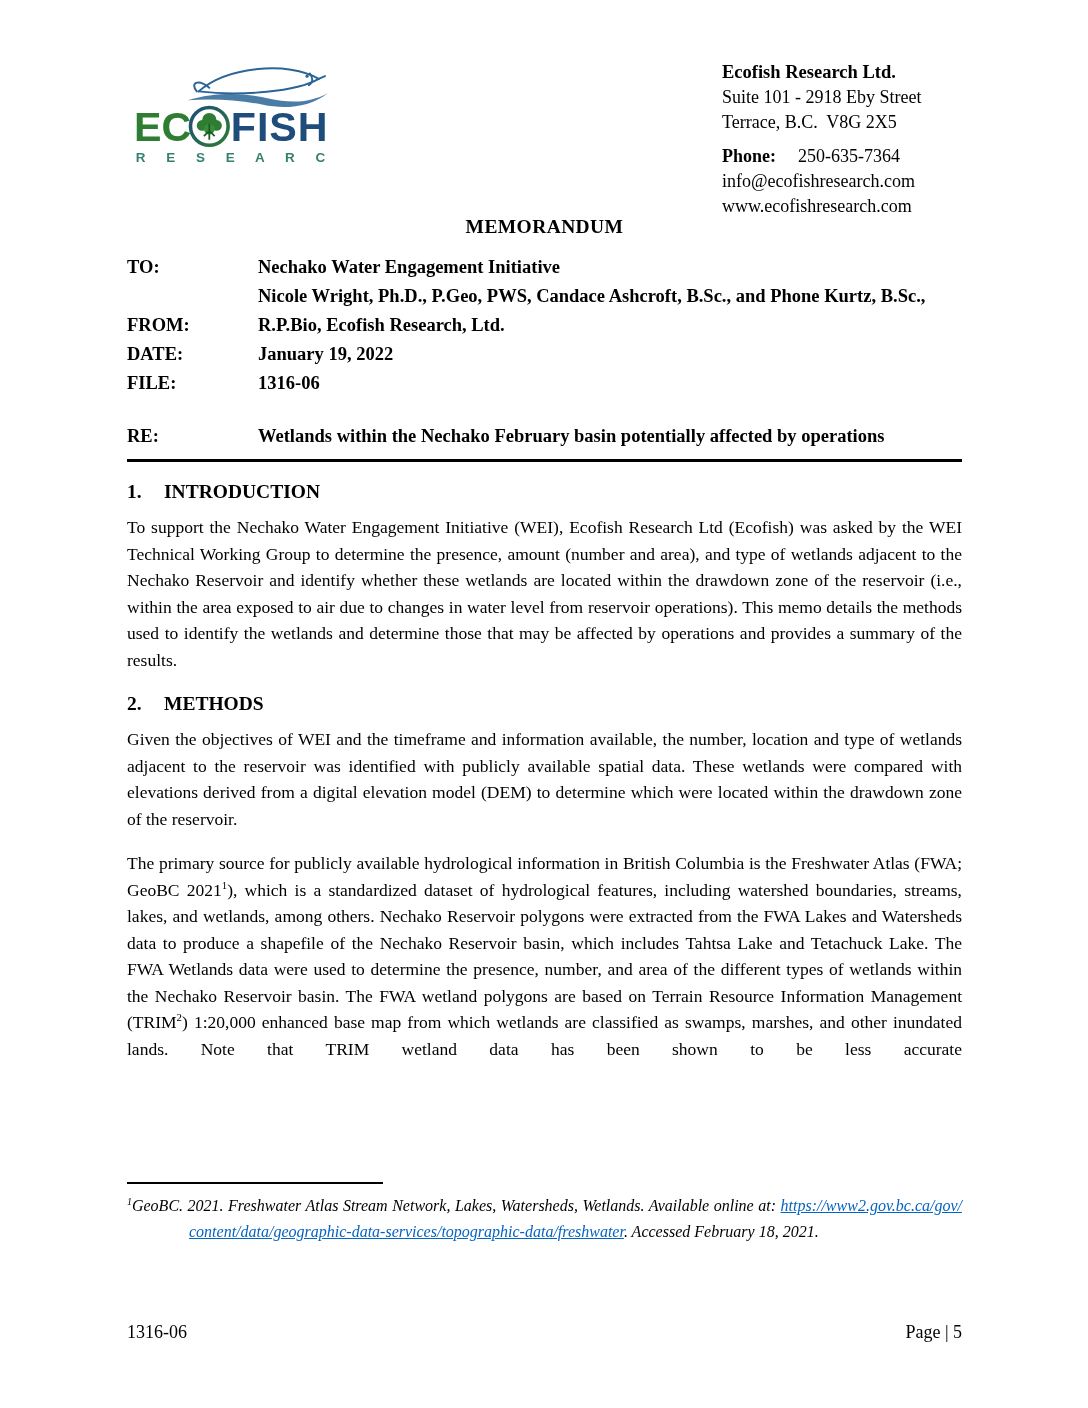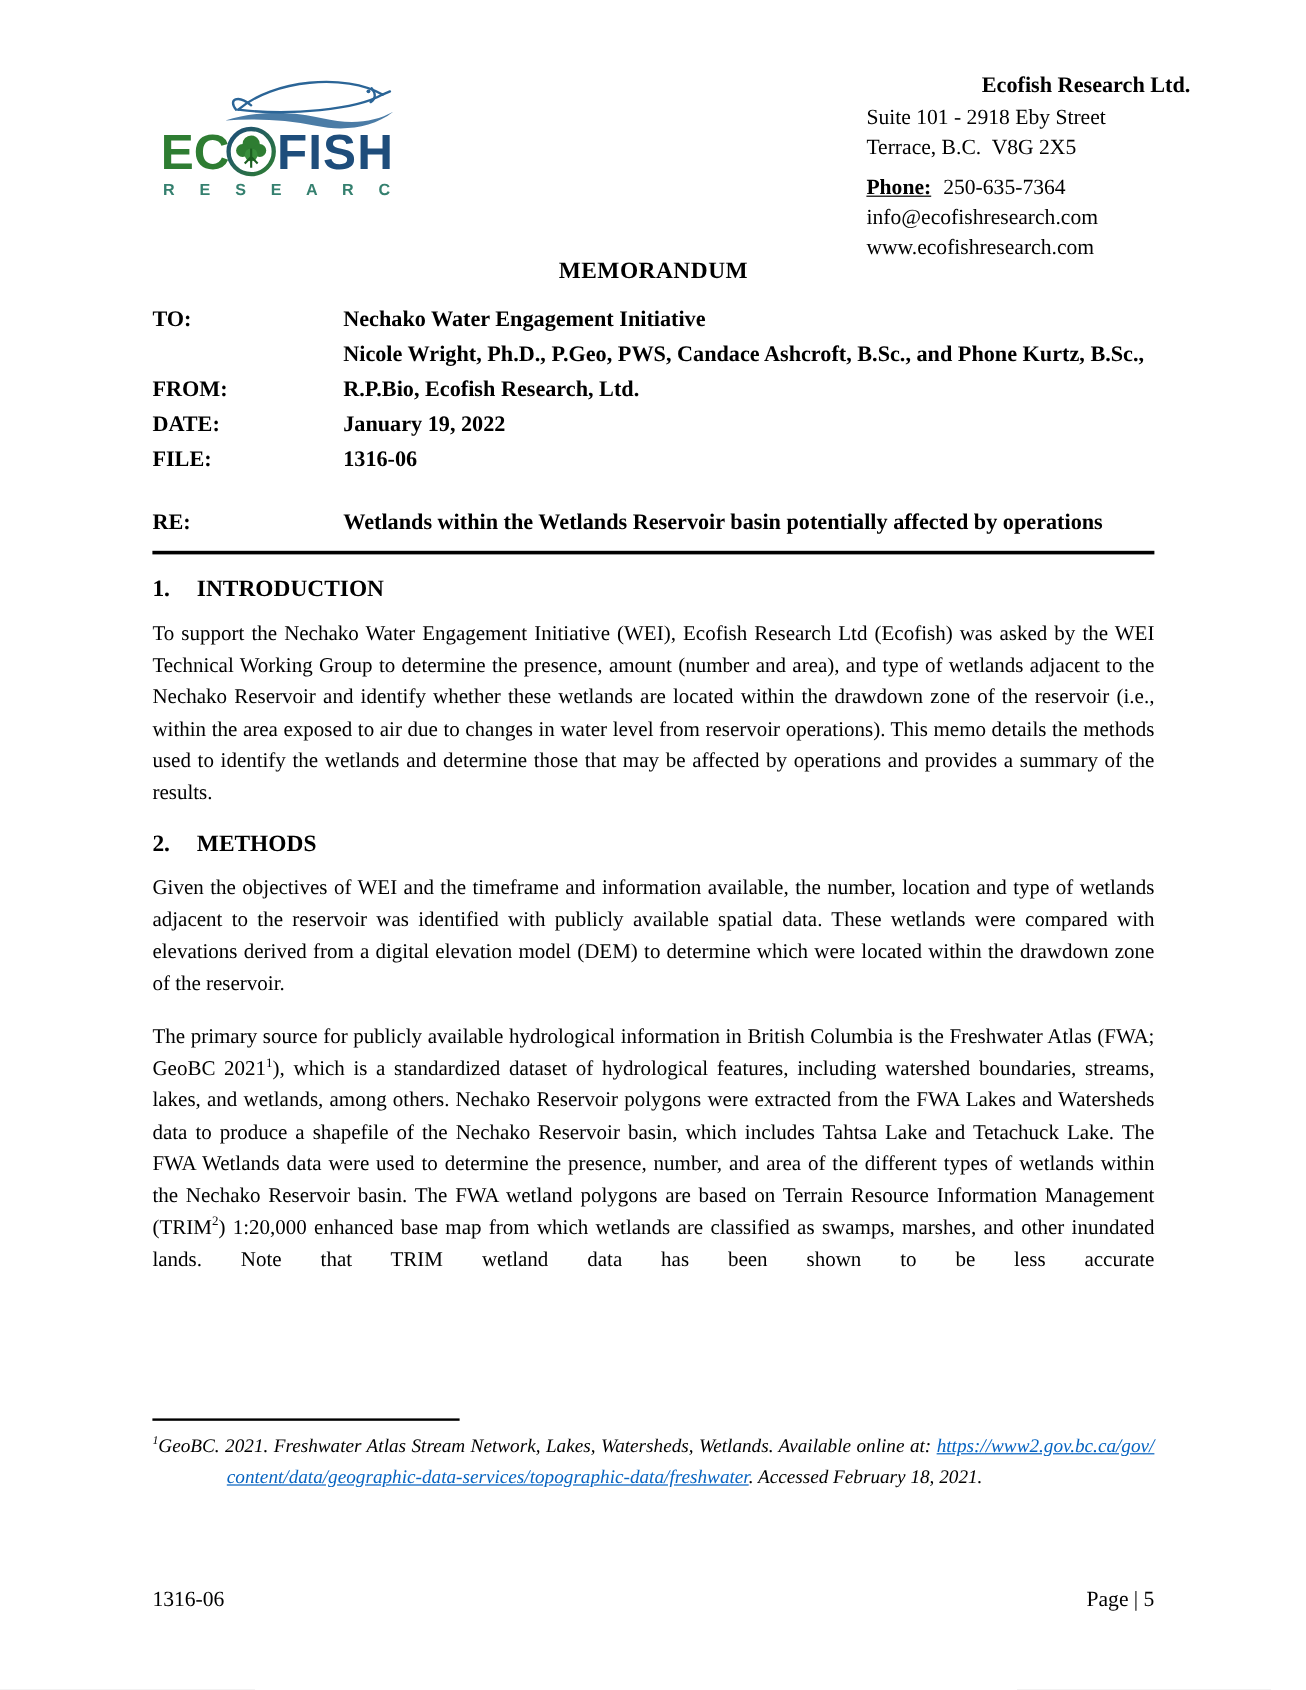--- a/index.html
+++ b/index.html
@@ -9,32 +9,32 @@
     margin:0 auto;
     background:#ffffff;
     font-family:"Liberation Serif","DejaVu Serif",serif;
     color:#000;
     overflow:hidden;
   }
 
   
   .logo{position:absolute;left:134px;top:54px;width:208px;height:116px;}
   .contact{position:absolute;left:722px;top:60px;width:270px;font-size:18px;line-height:25px;}
-  .contact .company{font-weight:bold;font-size:18.5px;text-align:right;}
+  .contact .company{font-weight:bold;font-size:18.5px;}
   .contact .phone-row{margin-top:9px;}
-  .contact .phone-label{font-weight:bold;margin-right:10px;text-decoration:underline;}
+  .contact .phone-label{font-weight:bold;margin-right:22px;}
 
   
   .main{position:absolute;left:127px;top:216px;width:835px;}
   .memo-title{text-align:center;font-weight:bold;font-size:19.5px;letter-spacing:.4px;margin:0 0 15px 0;}
 
   .fields{font-weight:bold;font-size:18.5px;line-height:29px;}
   .field-row{display:flex;align-items:flex-end;}
   .field-label{flex:0 0 131px;}
-  .field-value{flex:1;margin-left:28px;}
+  .field-value{flex:1;}
 
   .re-row{display:flex;font-weight:bold;font-size:18.5px;line-height:30px;margin-top:23px;}
   .re-row .field-value{text-align:justify;}
 
   .rule{border:none;border-top:3px solid #000;margin:8px 0 0 0;}
 
   .section-heading{display:flex;font-size:19.5px;font-weight:bold;margin:17px 0 9px 0;line-height:26px;}
   .section-heading .num{flex:0 0 37px;}
   .body-par{font-size:17.5px;line-height:26.5px;text-align:justify;margin:0 0 18px 0;}
   .body-par.cut{text-align-last:justify;}
@@ -116,21 +116,21 @@
           <div class="field-value">January 19, 2022</div>
         </div>
         <div class="field-row">
           <div class="field-label">FILE:</div>
           <div class="field-value">1316-06</div>
         </div>
       </div>
 
     <div class="re-row">
       <div class="field-label">RE:</div>
-      <div class="field-value">Wetlands within the Wetlands Reservoir basin potentially affected by operations</div>
+      <div class="field-value">Wetlands within the Nechako February basin potentially affected by operations</div>
     </div>
 
     <hr class="rule">
 
     <div id="sections">
         <div class="section-heading">
           <span class="num">1.</span>
           <span>INTRODUCTION</span>
         </div>
         <p class="body-par">To support the Nechako Water Engagement Initiative (WEI), Ecofish Research Ltd (Ecofish) was asked by the WEI Technical Working Group to determine the presence, amount (number and area), and type of wetlands adjacent to the Nechako Reservoir and identify whether these wetlands are located within the drawdown zone of the reservoir (i.e., within the area exposed to air due to changes in water level from reservoir operations). This memo details the methods used to identify the wetlands and determine those that may be affected by operations and provides a summary of the results.</p>

